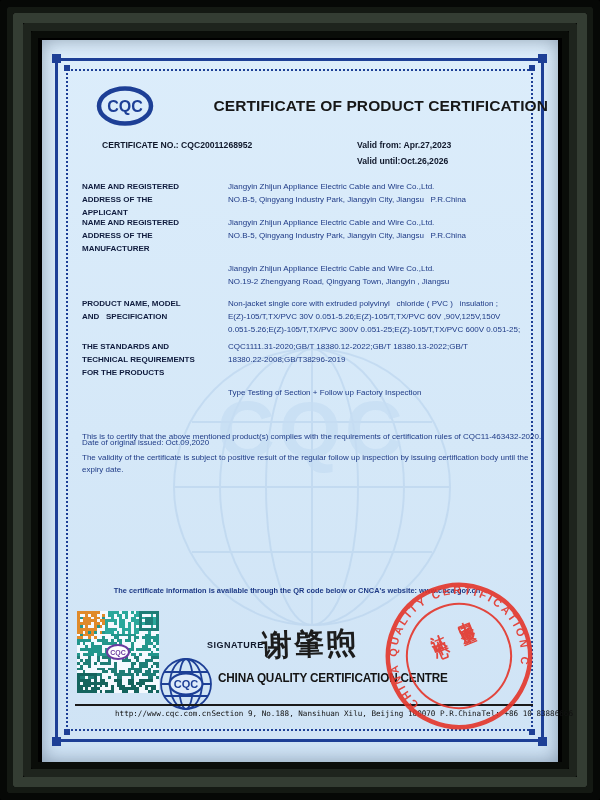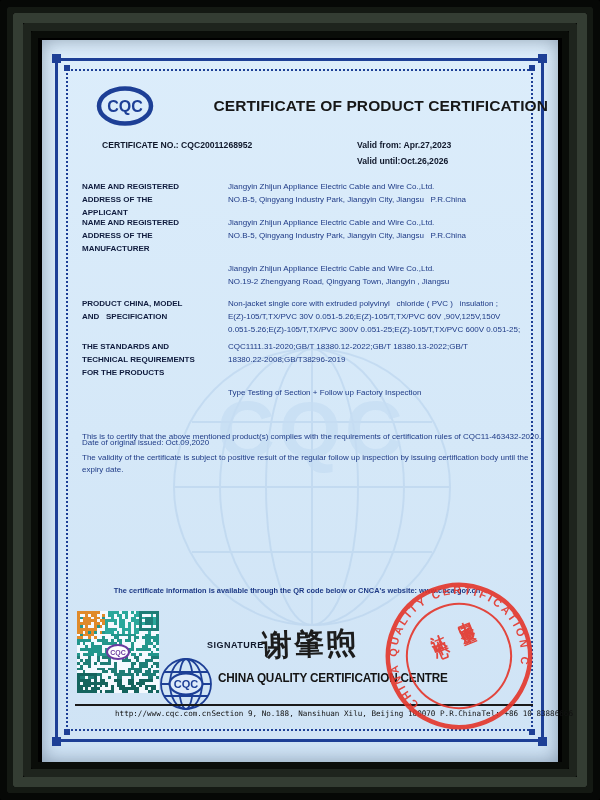--- a/index.html
+++ b/index.html
@@ -103,21 +103,21 @@
 ADDRESS OF THE APPLICANT</div>
       <div class="fvalue" style="top:140px">Jiangyin Zhijun Appliance Electric Cable and Wire Co.,Ltd.
 NO.B-5, Qingyang Industry Park, Jiangyin City, Jiangsu   P.R.China</div>
       <div class="flabel" style="top:176px">NAME AND REGISTERED
 ADDRESS OF THE
 MANUFACTURER</div>
       <div class="fvalue" style="top:176px">Jiangyin Zhijun Appliance Electric Cable and Wire Co.,Ltd.
 NO.B-5, Qingyang Industry Park, Jiangyin City, Jiangsu   P.R.China</div>
       <div class="fvalue" style="top:222px">Jiangyin Zhijun Appliance Electric Cable and Wire Co.,Ltd.
 NO.19-2 Zhengyang Road, Qingyang Town, Jiangyin , Jiangsu</div>
-      <div class="flabel" style="top:257px">PRODUCT CHINA, MODEL
+      <div class="flabel" style="top:257px">PRODUCT NAME, MODEL
 AND   SPECIFICATION</div>
       <div class="fvalue" style="top:257px">Non-jacket single core with extruded polyvinyl   chloride ( PVC )   insulation ;
 E(Z)-105/T,TX/PVC 30V 0.051-5.26;E(Z)-105/T,TX/PVC 60V ,90V,125V,150V
 0.051-5.26;E(Z)-105/T,TX/PVC 300V 0.051-25;E(Z)-105/T,TX/PVC 600V 0.051-25;</div>
       <div class="flabel" style="top:300px">THE STANDARDS AND
 TECHNICAL REQUIREMENTS
 FOR THE PRODUCTS</div>
       <div class="fvalue" style="top:300px">CQC1111.31-2020;GB/T 18380.12-2022;GB/T 18380.13-2022;GB/T
 18380.22-2008;GB/T38296-2019</div>
       <div class="fvalue" style="top:346px">Type Testing of Section + Follow up Factory Inspection</div>

